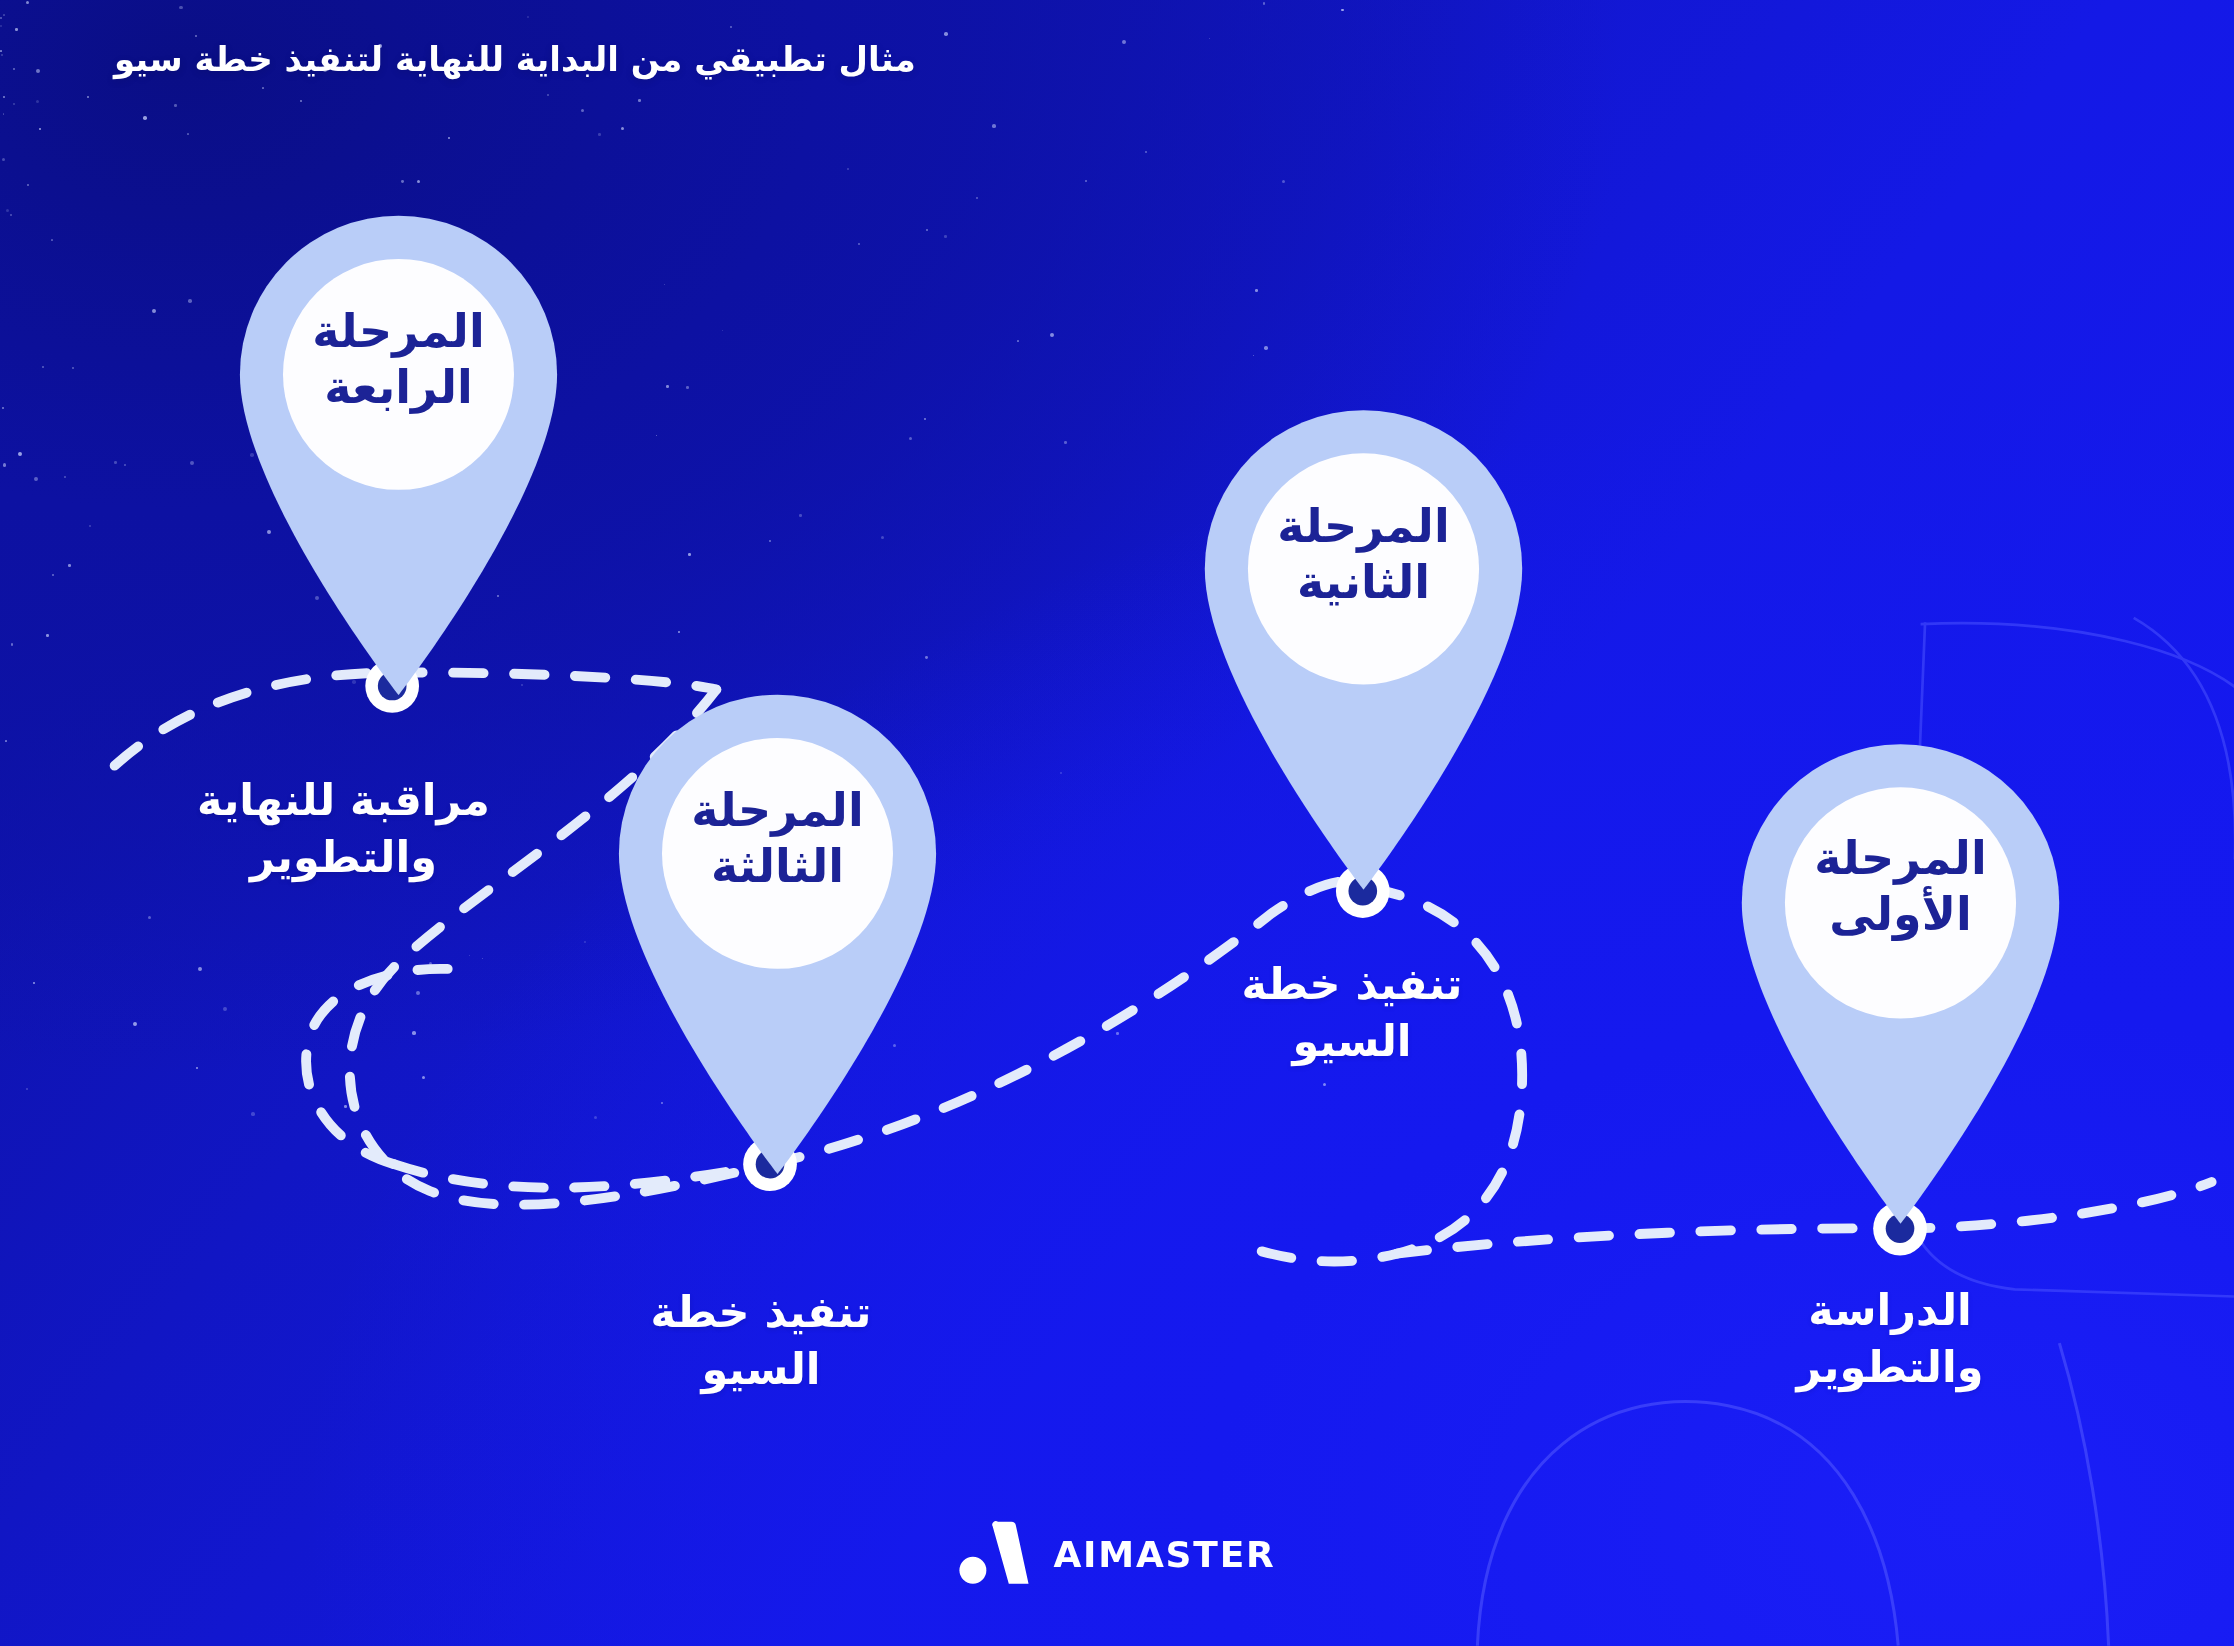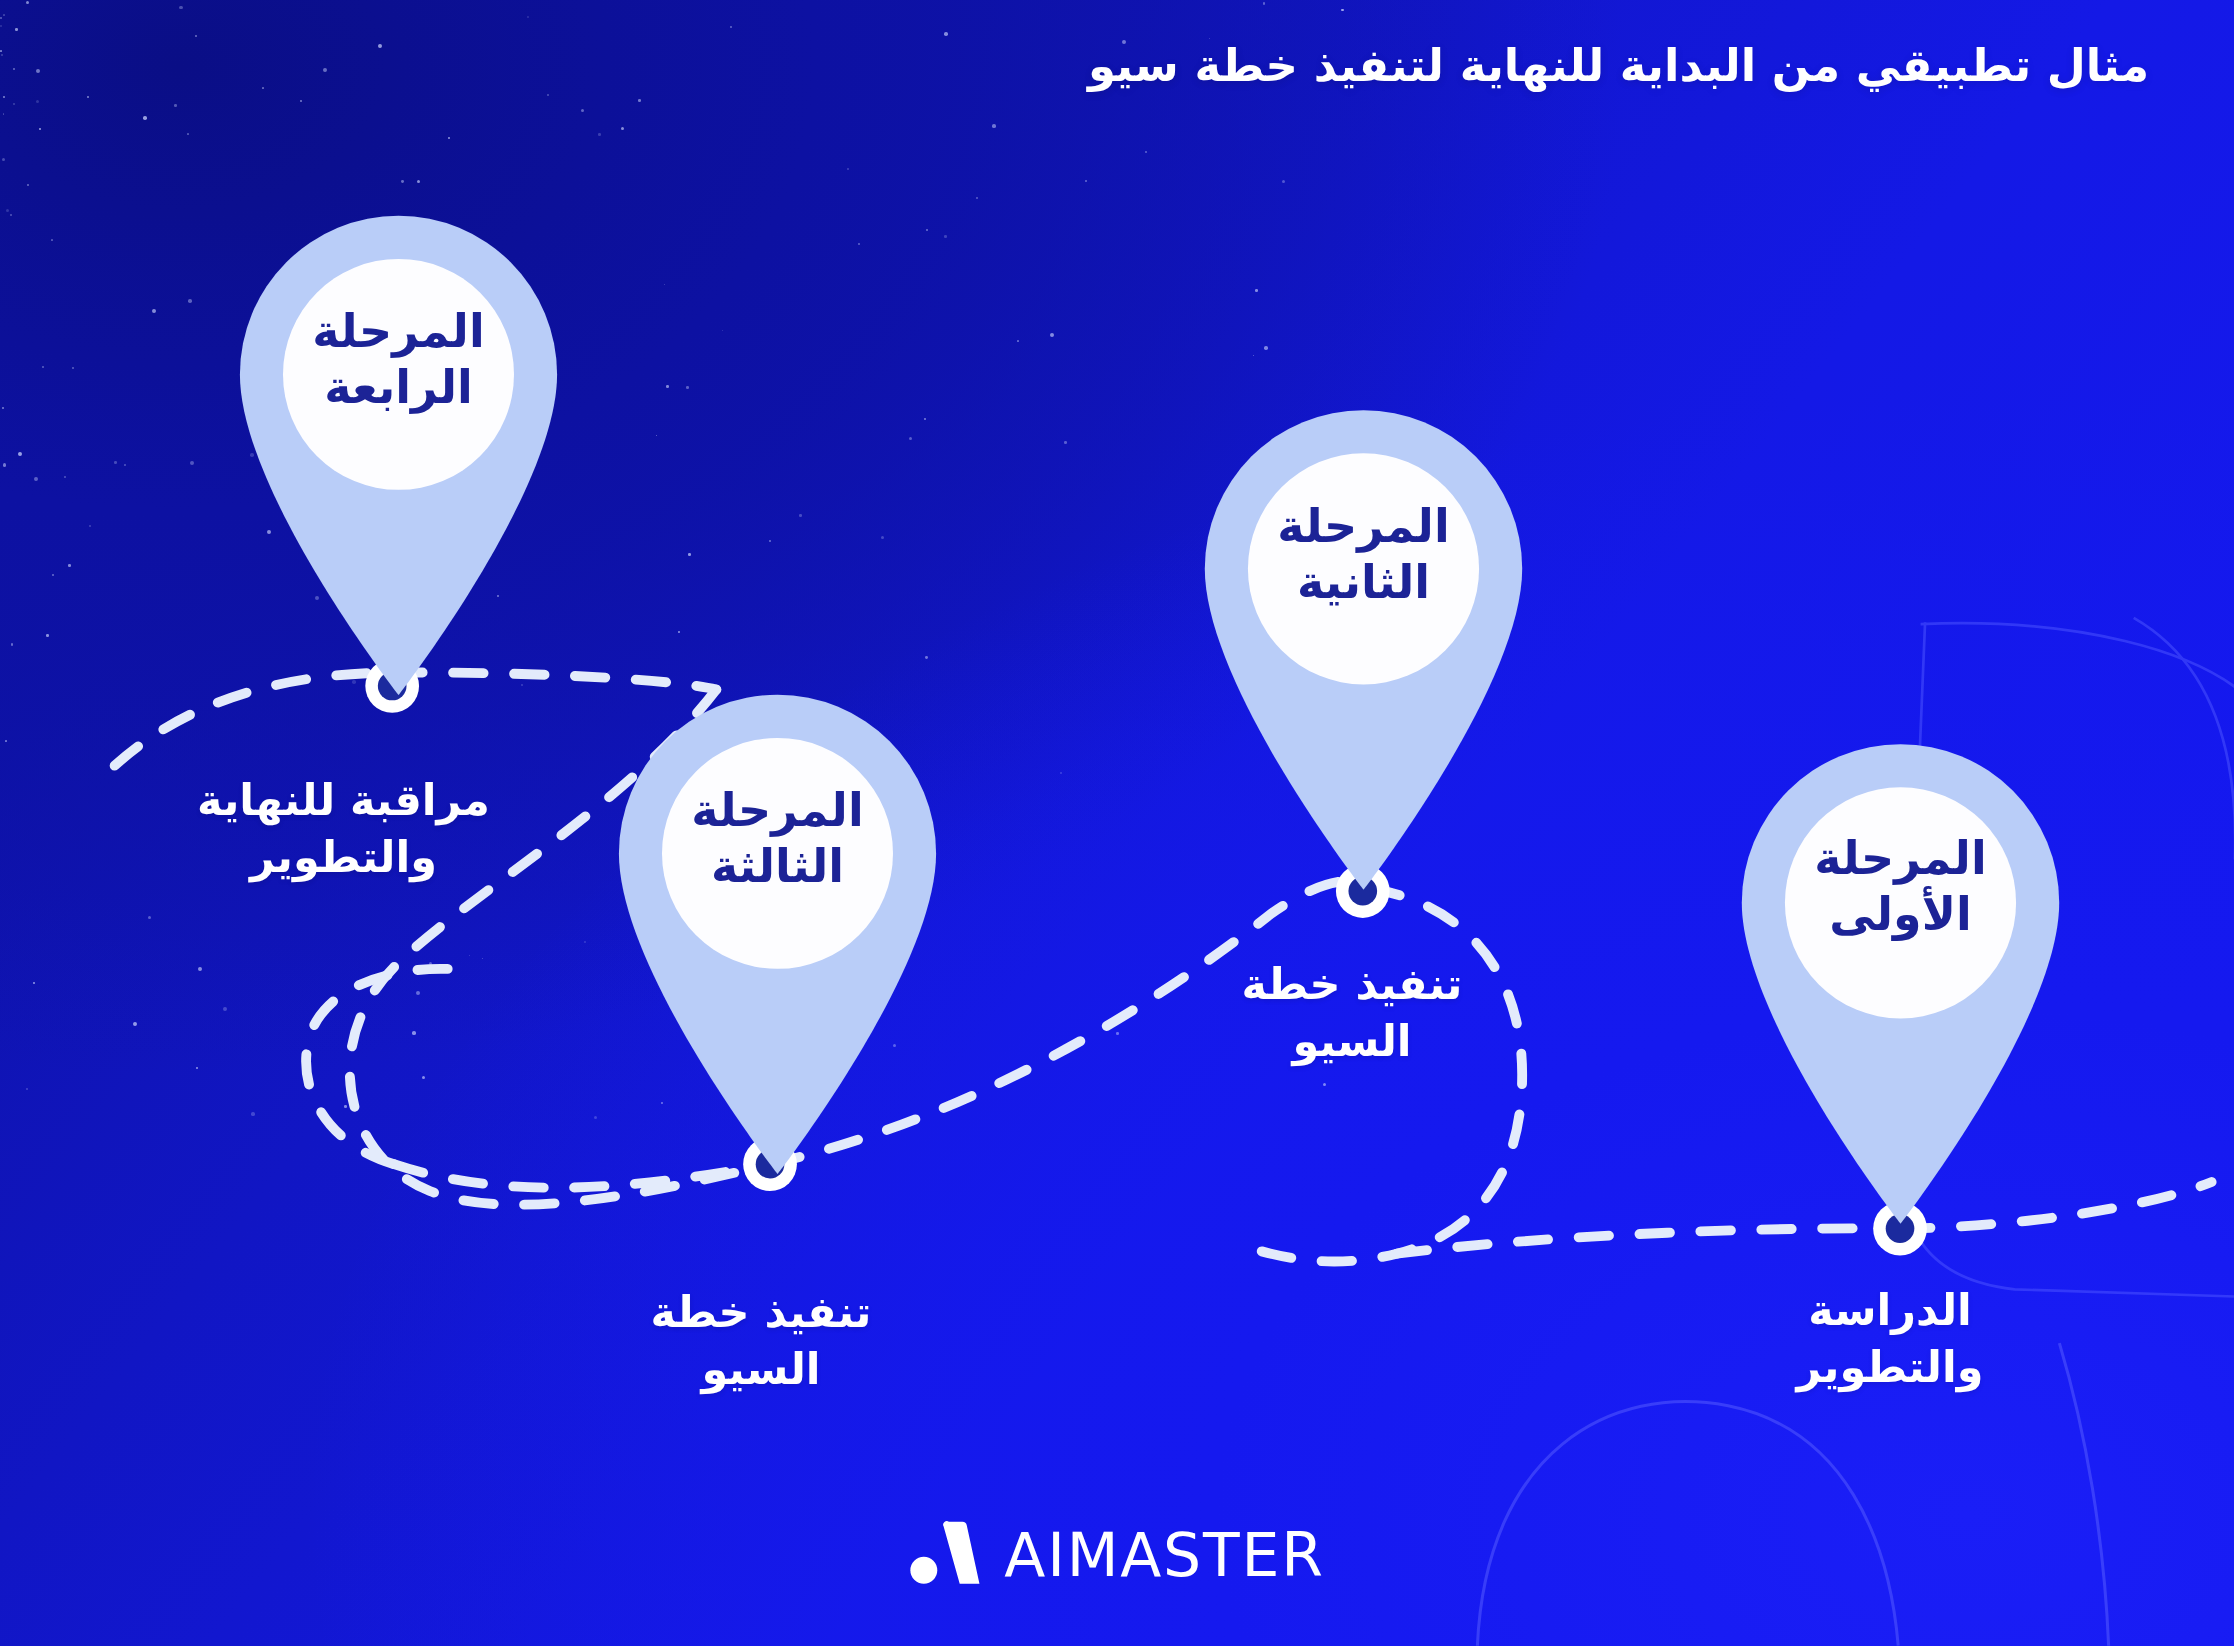--- a/index.html
+++ b/index.html
@@ -17,28 +17,28 @@
   
   .stars{position:absolute;inset:0;pointer-events:none;}
   .star{position:absolute;background:#cfd8ff;border-radius:50%;}
 
   
   .bgart{position:absolute;inset:0;pointer-events:none;}
 
   
   .title{
     position:absolute;top:38px;left:0;right:0;
-    text-align:right;
+    text-align:left;
     color:#ffffff;
-    font-size:45px;
+    font-size:34px;
     font-weight:bold;
     letter-spacing:0px;
     line-height:1.25;
     direction:rtl;
-    padding:0 85px;
+    padding:0 114px;
     text-shadow:0 1.8px 9px rgba(0,0,0,.12);
   }
 
   
   .route{position:absolute;left:0;top:0;width:2234px;height:1646px;pointer-events:none;}
 
   
   .pin{position:absolute;}
   .pin svg{display:block;}
   .pin .plabel{
@@ -69,22 +69,22 @@
   
   .logo{
     position:absolute;
     left:50%;transform:translateX(-50%);
     bottom:56px;
     display:flex;align-items:center;gap:23px;
   }
   .logo .mark{display:block;}
   .logo .wordmark{
     color:#ffffff;
-    font-size:60px;
-    font-weight:normal;
+    font-size:36px;
+    font-weight:bold;
     letter-spacing:1.8px;
     line-height:1;
   }
 </style>
 </head>
 <body>
 
 <div id="stage">
 
   <div class="stars" id="starfield">

